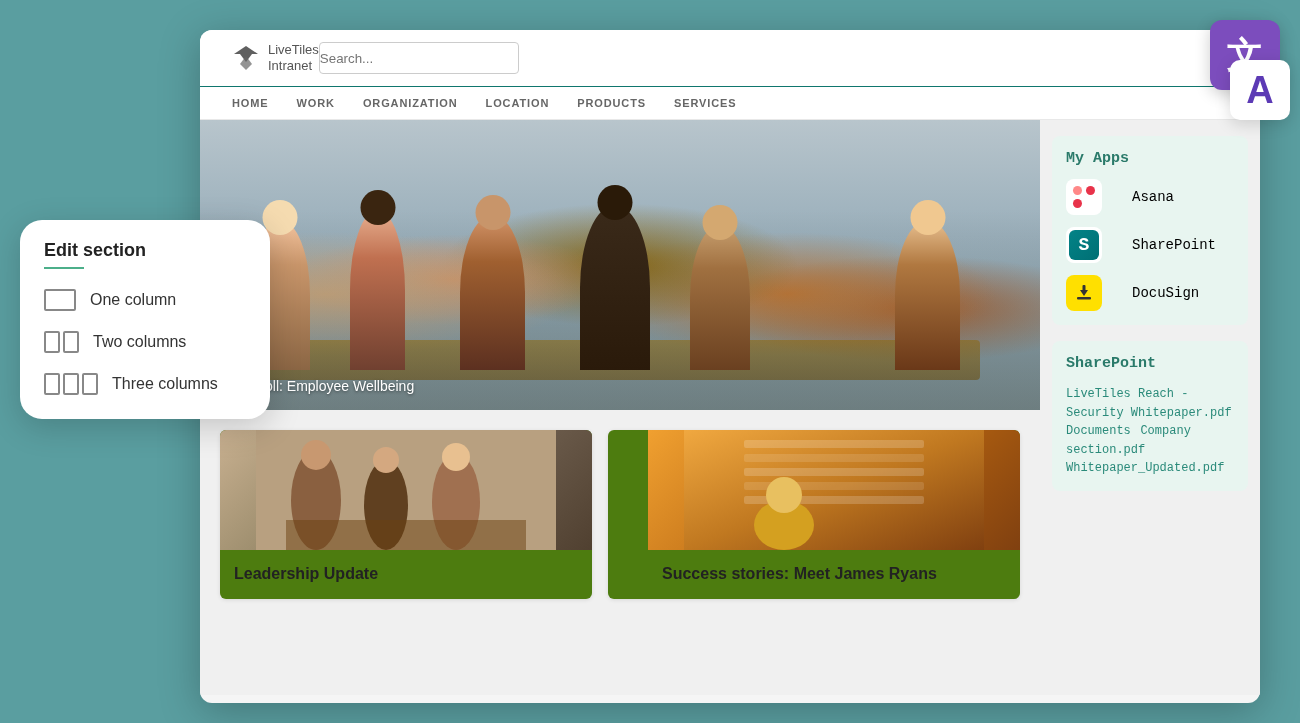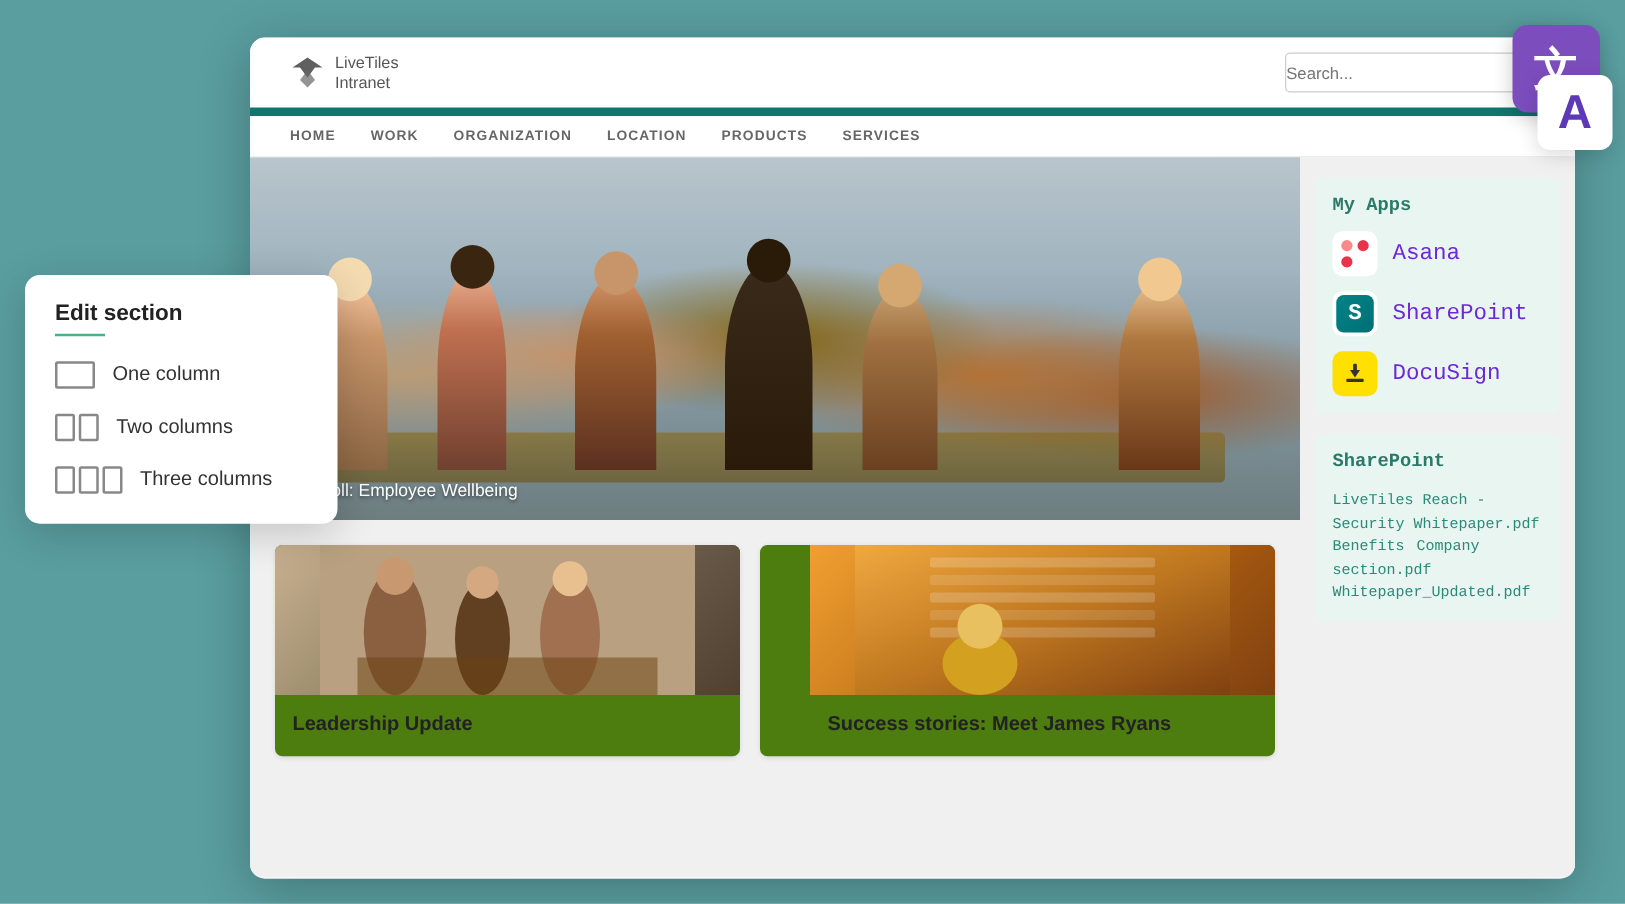--- a/index.html
+++ b/index.html
@@ -24,22 +24,22 @@
       box-shadow: 0 8px 40px rgba(0,0,0,0.25);
       overflow: hidden;
     }
 
     
     .header {
       background: #fff;
       padding: 12px 32px;
       display: flex;
       align-items: center;
-      justify-content: space-between;
-      border-bottom: 7px solid #0f766e;
+      justify-content: flex-start;
+      border-bottom: 1px solid #0f766e;
     }
     .logo-area {
       display: flex;
       align-items: center;
       gap: 8px;
     }
     .logo-icon {
       width: 28px;
       height: 28px;
     }
@@ -250,23 +250,24 @@
       display: flex;
       align-items: center;
       justify-content: center;
       font-size: 18px;
       flex-shrink: 0;
     }
     .app-icon-asana { background: #fff; color: #e8334a; }
     .app-icon-sharepoint { background: #fff; color: #038387; }
     .app-icon-docusign { background: #ffe000; color: #333; }
     .app-label {
-      font-size: 18px;
+      font-size: 14px;
       font-weight: 500;
-      color: #6d28d9;
+      color: #000000;
+      margin-left: 18px;
     }
 
     
     .asana-dots {
       display: grid;
       grid-template-columns: 1fr 1fr;
       gap: 3px;
       width: 22px;
       height: 22px;
     }
@@ -301,21 +302,21 @@
       text-decoration: none;
     }
 
     
     .edit-panel {
       position: absolute;
       top: 220px;
       left: 20px;
       width: 250px;
       background: #fff;
-      border-radius: 12px;
+      border-radius: 22px;
       box-shadow: 0 8px 32px rgba(0,0,0,0.18);
       padding: 20px 24px 24px;
       z-index: 100;
     }
     .edit-panel-title {
       font-size: 18px;
       font-weight: 700;
       color: #222;
       margin-bottom: 6px;
     }
@@ -550,21 +551,21 @@
               <rect x="8.5" y="2" width="3" height="6" rx="1" fill="#333"></rect>
             </svg>
           </div>
           <span class="app-label">DocuSign</span>
         </div>
       </div>
 
       <div class="widget docs-widget">
         <div class="widget-title">SharePoint</div>
         <a class="doc-link">LiveTiles Reach - Security Whitepaper.pdf</a>
-        <a class="doc-link">Benefits</a>
+        <a class="doc-link">Documents</a>
         <a class="doc-link">Company section.pdf</a>
         <a class="doc-link">Whitepaper_Updated.pdf</a>
       </div>
     </div>
   </div>
 </div>
 
 <div class="edit-panel">
   <div class="edit-panel-title">Edit section</div>
   <div class="edit-panel-divider"></div>

